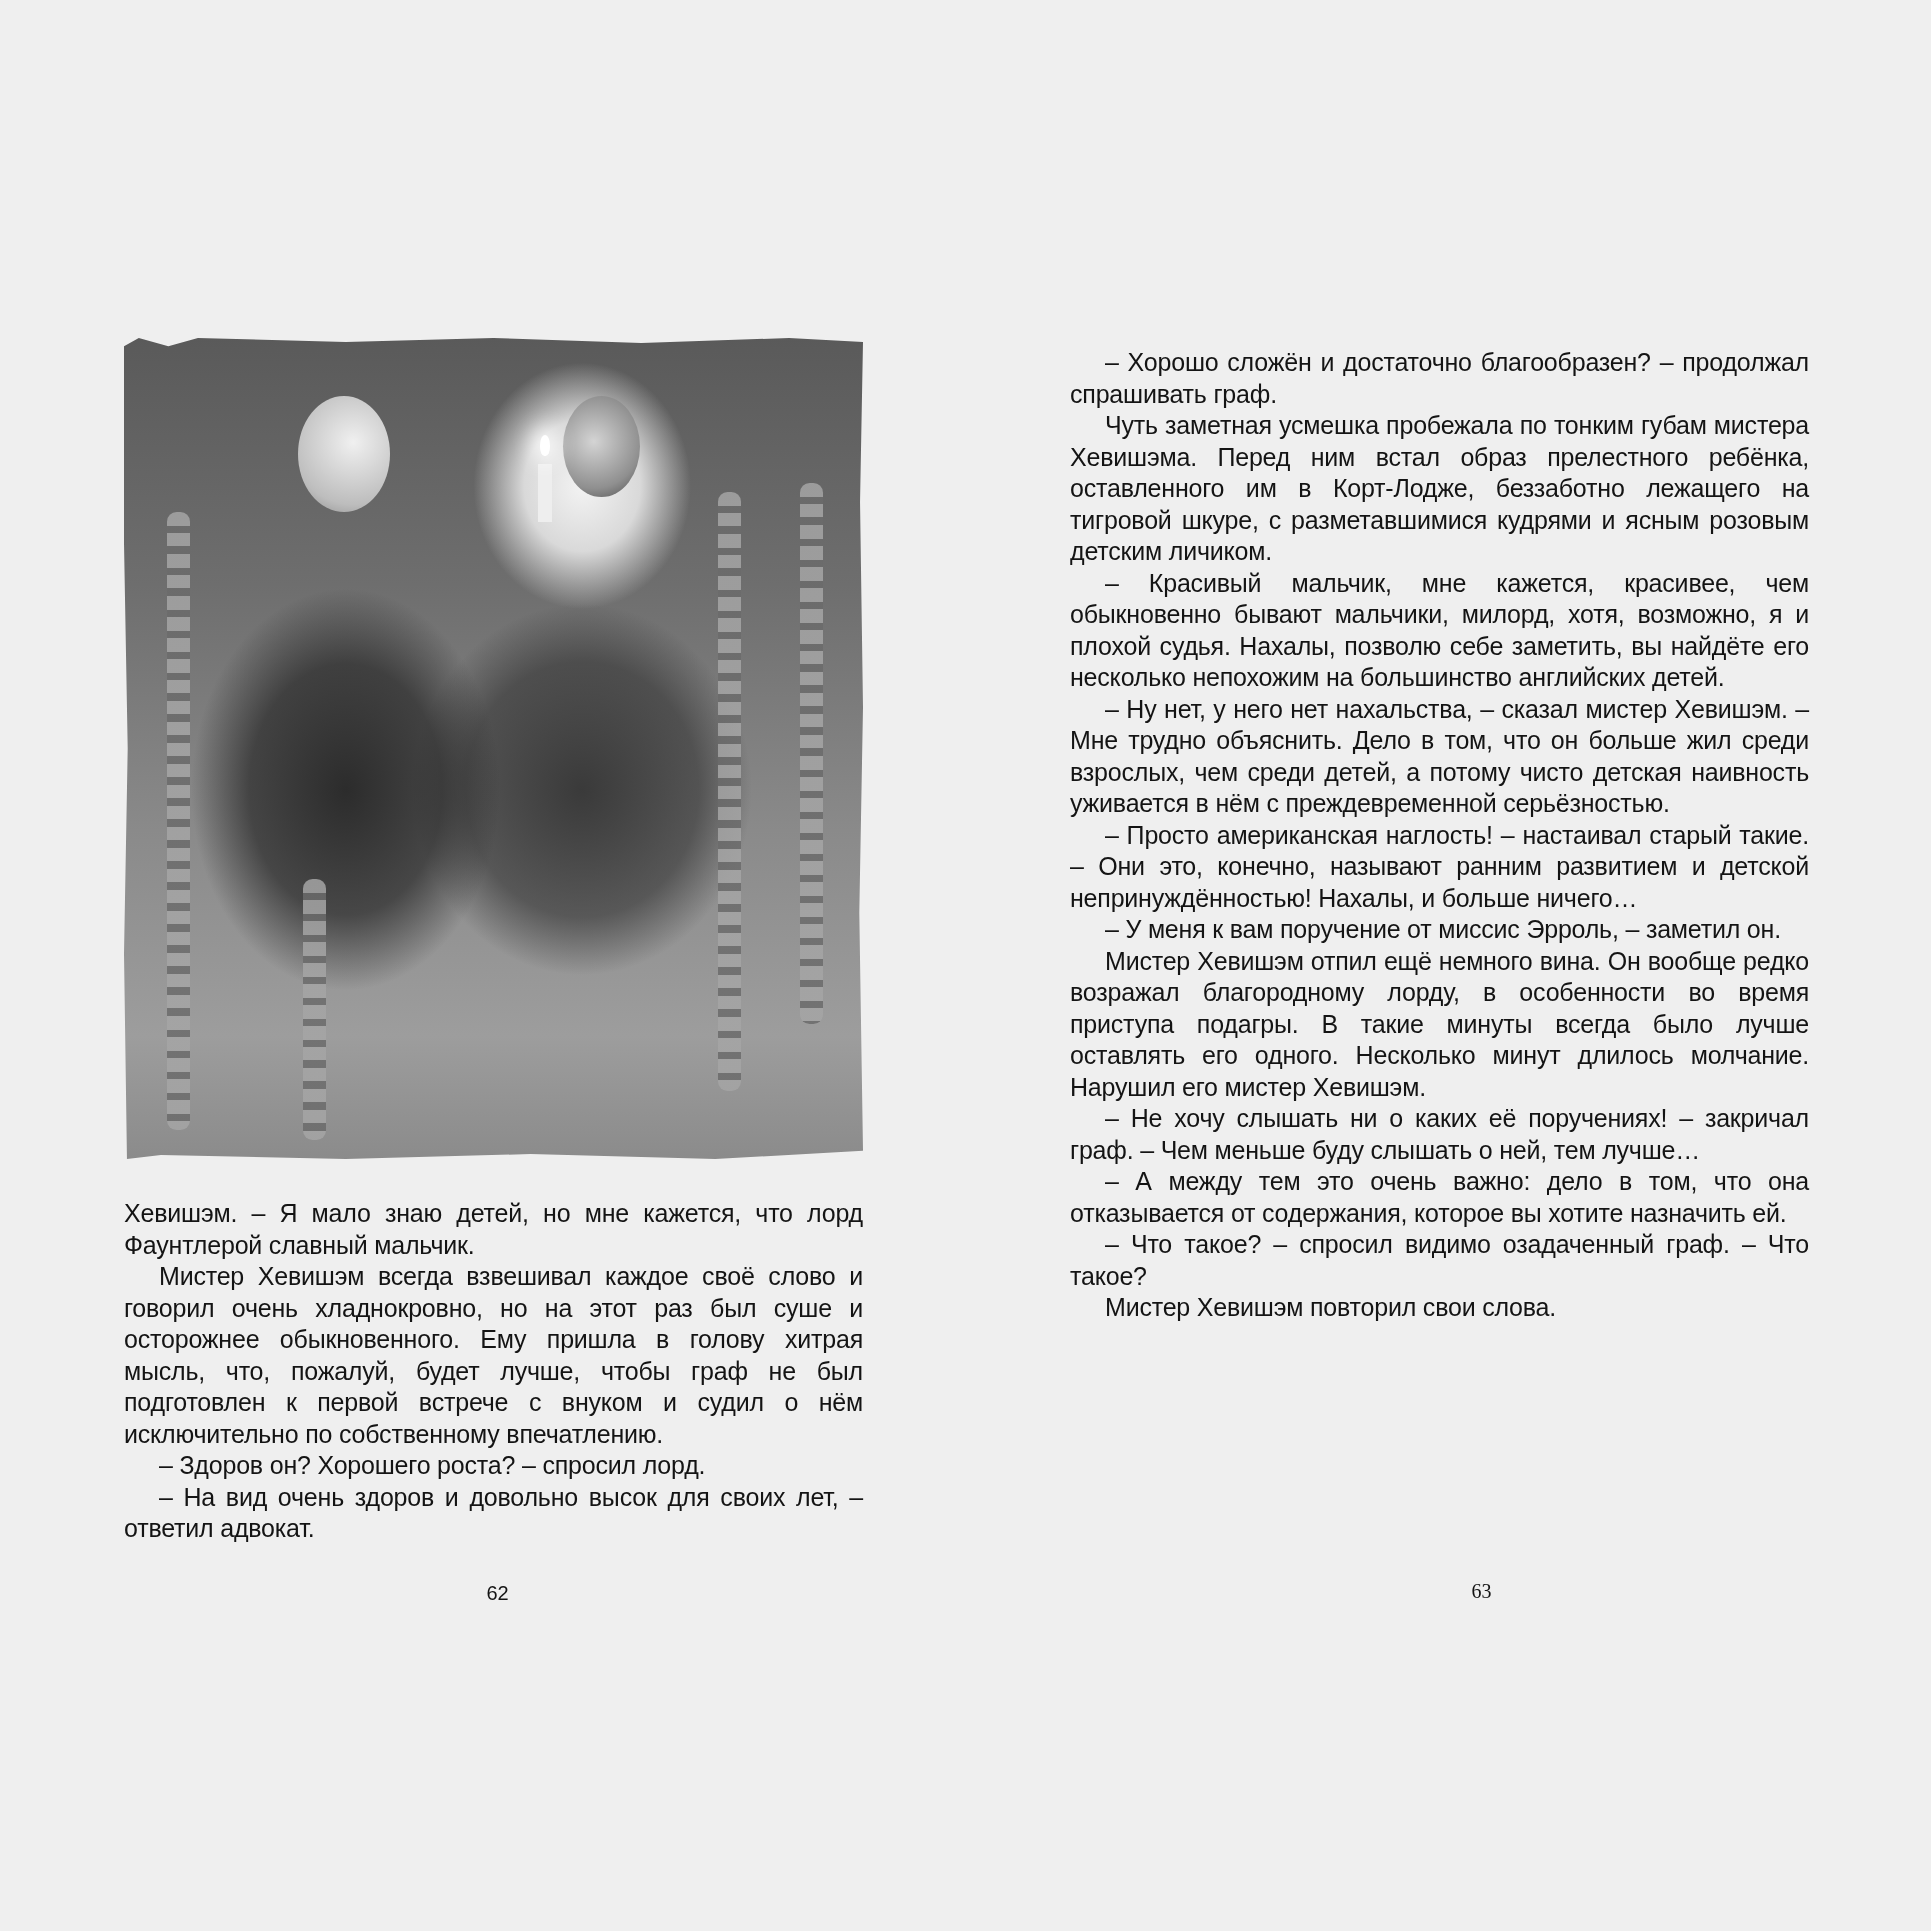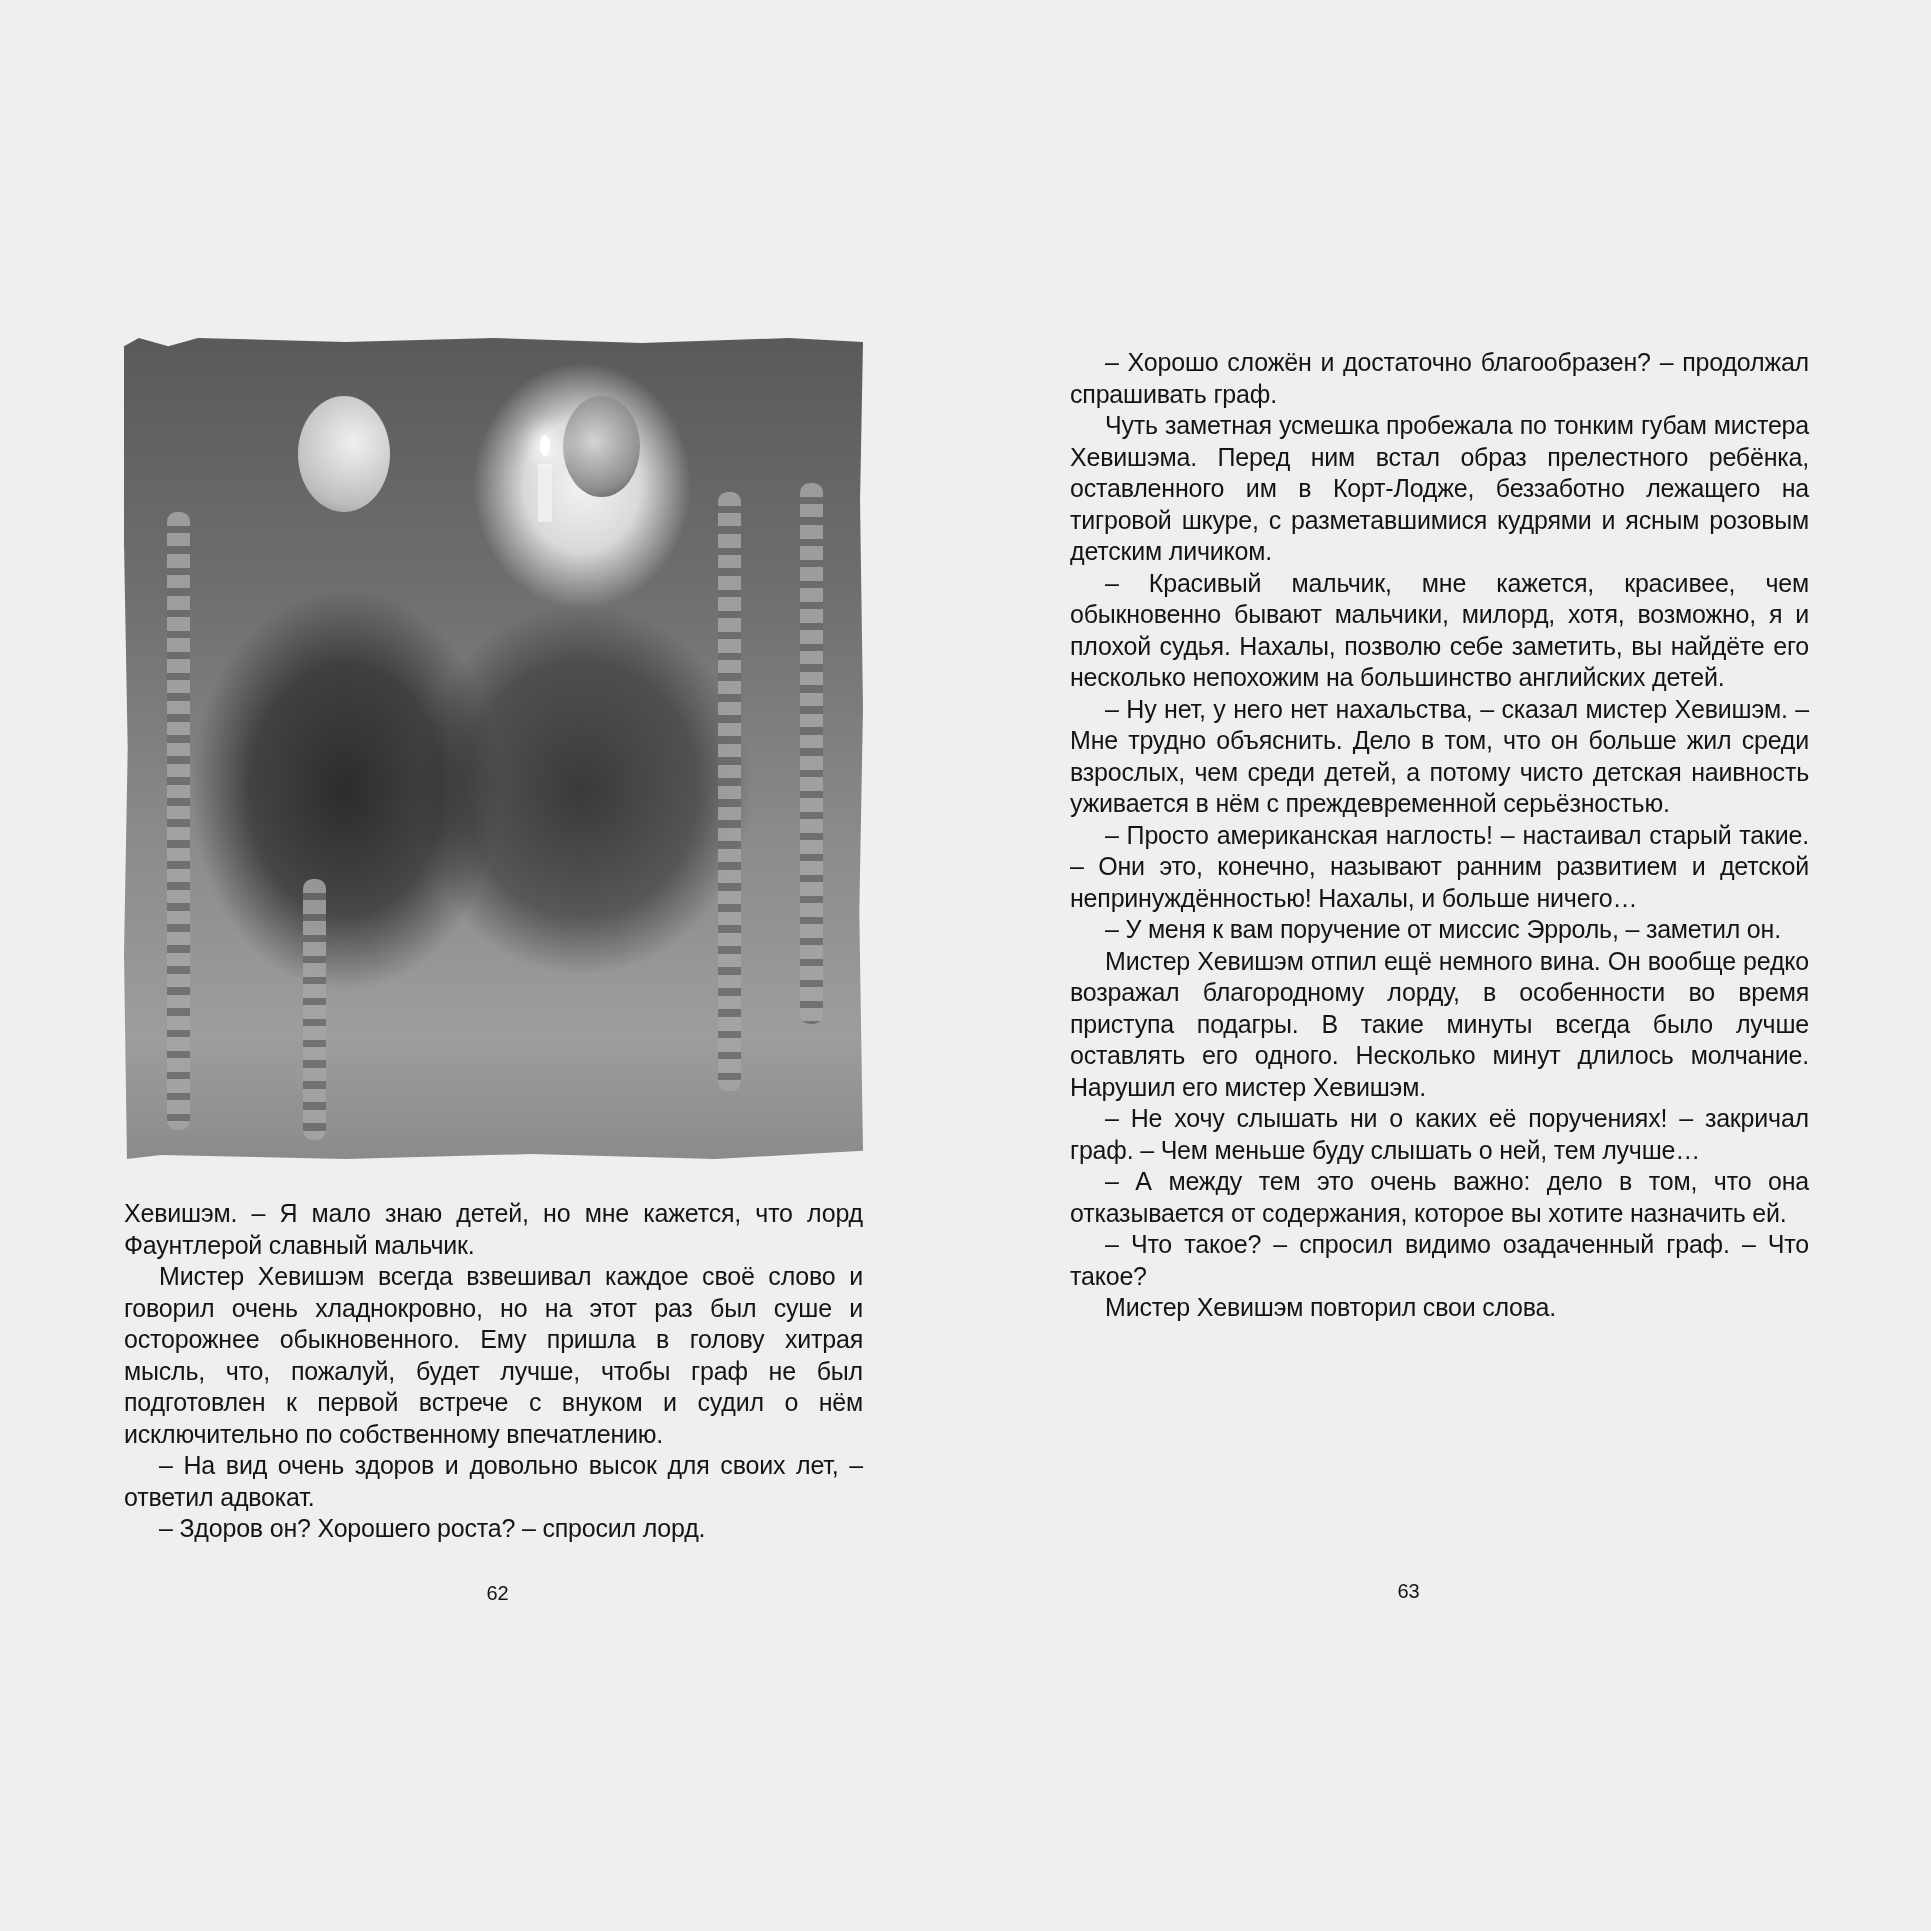--- a/index.html
+++ b/index.html
@@ -36,41 +36,41 @@
   .text-block p.indent { text-indent: 35px; }
   .left-text { position: absolute; left: 124px; top: 1198px; width: 739px; }
   .right-text { position: absolute; left: 1070px; top: 347px; width: 739px; }
   .page-number {
     position: absolute;
     font-size: 20px;
     text-align: center;
     width: 77px;
   }
   .pn-left { left: 459px; top: 1582px; }
-  .pn-right { left: 1370px; top: 1580px; }
+  .pn-right { left: 1443px; top: 1580px; font-family: Liberation Serif, serif; }
 </style>
 </head>
 <body>
 
 <div class="illustration">
   <div class="chair-post" style="left:43px; top:174px; height:618px;"></div>
   <div class="chair-post" style="left:179px; top:541px; height:261px;"></div>
   <div class="chair-post" style="left:594px; top:154px; height:599px;"></div>
   <div class="chair-post" style="left:676px; top:145px; height:541px;"></div>
   <div class="figure-head" style="left:174px; top:58px; width:92px; height:116px; background: radial-gradient(circle at 60% 40%, #f0f0f0, #bdbdbd 70%, #8a8a8a);"></div>
   <div class="figure-head" style="left:439px; top:58px; width:77px; height:101px; background: radial-gradient(circle at 40% 45%, #d4d4d4, #8f8f8f 65%, #4a4a4a);"></div>
   <div class="candle" style="left:414px; top:126px;"></div>
   <div class="candle-flame" style="left:416px; top:97px;"></div>
 </div>
 
 <div class="text-block left-text">
   <p>Хевишэм. – Я мало знаю детей, но мне кажется, что лорд Фаунтлерой славный мальчик.</p>
   <p class="indent">Мистер Хевишэм всегда взвешивал каждое своё слово и говорил очень хладнокровно, но на этот раз был суше и осторожнее обыкновенного. Ему пришла в голову хитрая мысль, что, пожалуй, будет лучше, чтобы граф не был подготовлен к первой встрече с внуком и судил о нём исключительно по собственному впечатлению.</p>
+  <p class="indent">– Здоров он? Хорошего роста? – спросил лорд.</p>
   <p class="indent">– На вид очень здоров и довольно высок для своих лет, – ответил адвокат.</p>
-  <p class="indent">– Здоров он? Хорошего роста? – спросил лорд.</p>
 </div>
 <div class="page-number pn-left">62</div>
 
 <div class="text-block right-text">
   <p class="indent">– Хорошо сложён и достаточно благообразен? – продолжал спрашивать граф.</p>
   <p class="indent">Чуть заметная усмешка пробежала по тонким губам мистера Хевишэма. Перед ним встал образ прелестного ребёнка, оставленного им в Корт-Лодже, беззаботно лежащего на тигровой шкуре, с разметавшимися кудрями и ясным розовым детским личиком.</p>
   <p class="indent">– Красивый мальчик, мне кажется, красивее, чем обыкновенно бывают мальчики, милорд, хотя, возможно, я и плохой судья. Нахалы, позволю себе заметить, вы найдёте его несколько непохожим на большинство английских детей.</p>
   <p class="indent">– Ну нет, у него нет нахальства, – сказал мистер Хевишэм. – Мне трудно объяснить. Дело в том, что он больше жил среди взрослых, чем среди детей, а потому чисто детская наивность уживается в нём с преждевременной серьёзностью.</p>
   <p class="indent">– Просто американская наглость! – настаивал старый такие. – Они это, конечно, называют ранним развитием и детской непринуждённостью! Нахалы, и больше ничего…</p>
   <p class="indent">– У меня к вам поручение от миссис Эрроль, – заметил он.</p>

